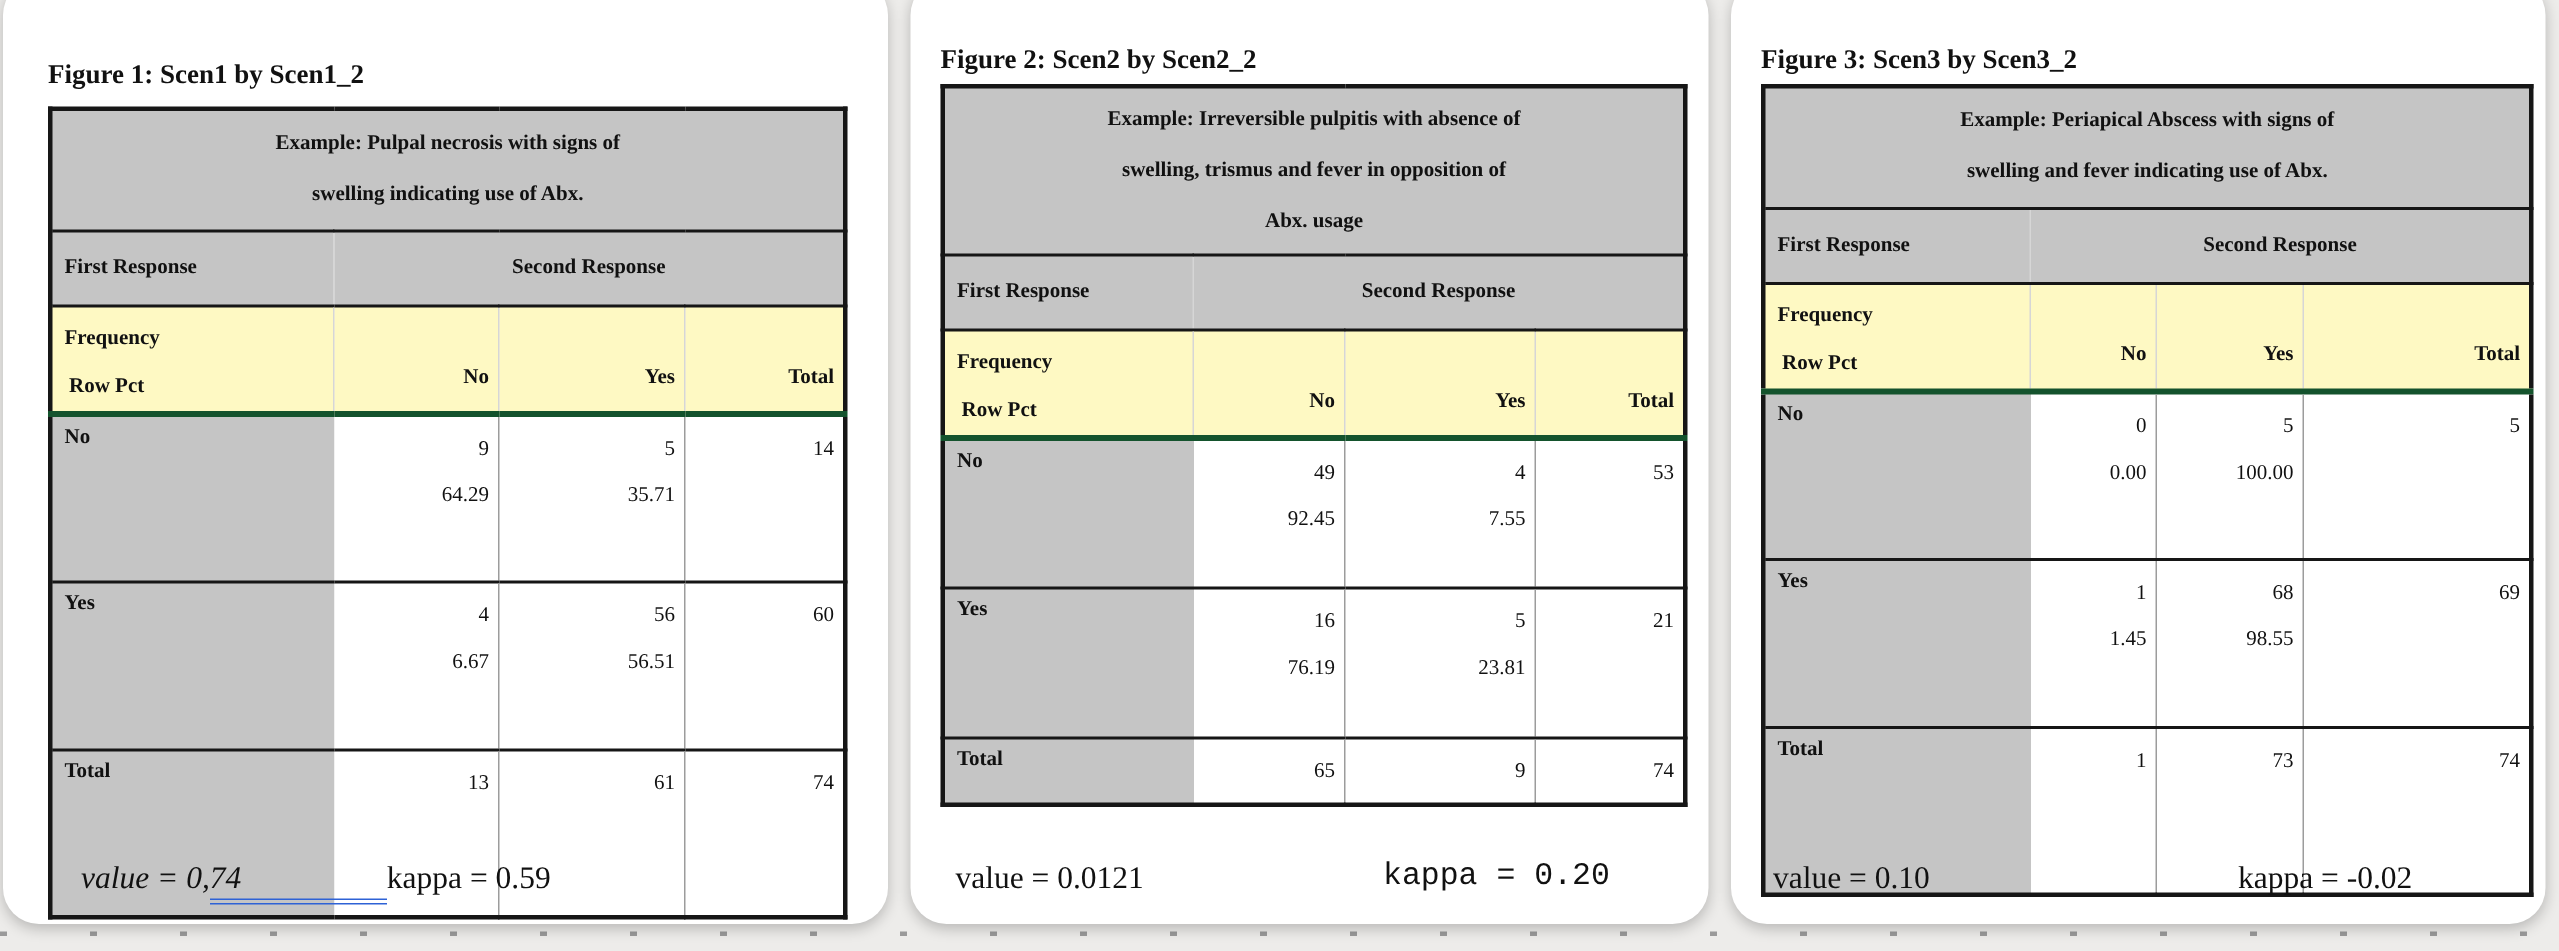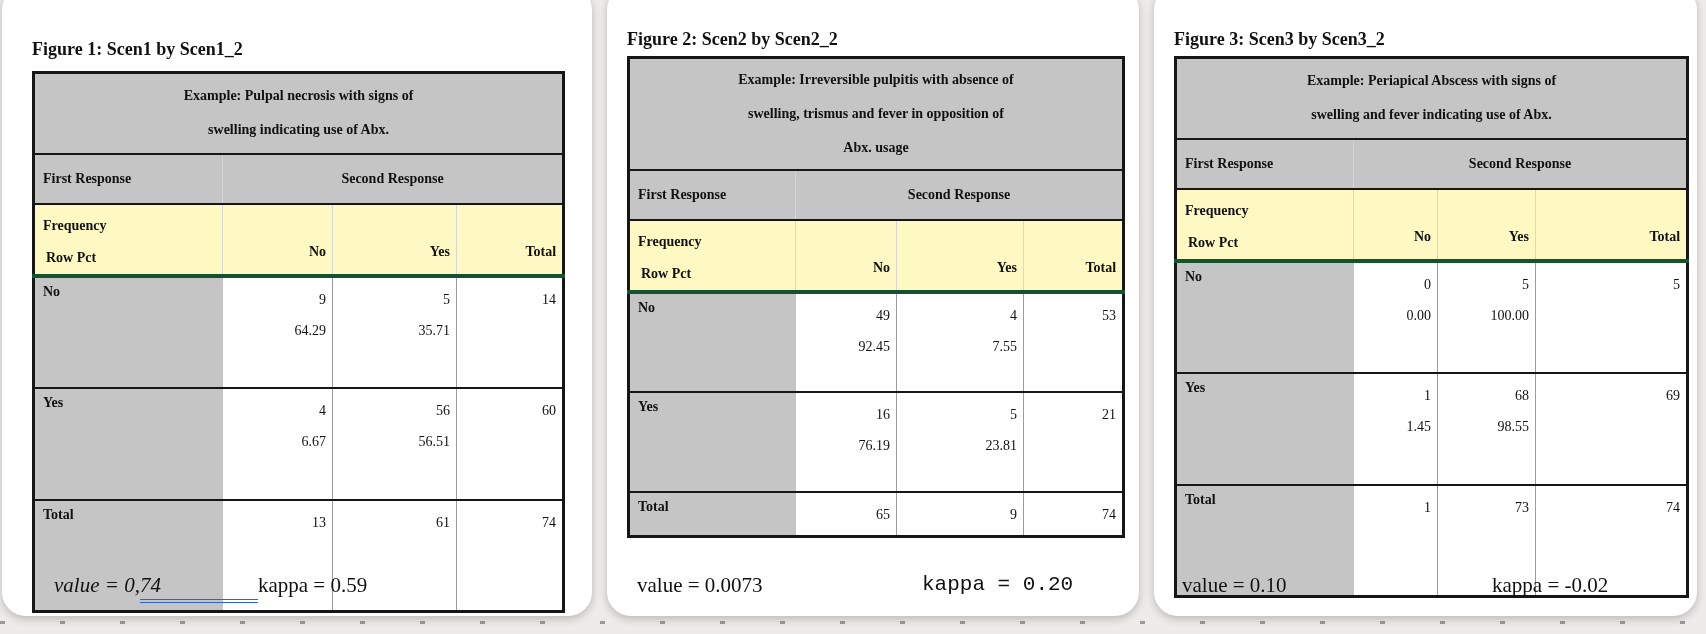--- a/index.html
+++ b/index.html
@@ -224,21 +224,21 @@
       </tr>
       <tr class="data-row total-row">
         <td class="row-label">Total</td>
         <td class="num-cell">65</td>
         <td class="num-cell vline">9</td>
         <td class="tot-cell num-cell vline">74</td>
       </tr>
     </tbody>
       </table>
     <div class="fig-footer">
-      <span class="footer-value">value = 0.0073</span>
+      <span class="footer-value">value = 0.0121</span>
       <span class="footer-kappa abs">kappa = 0.20</span>
     </div>
   </div>
 
   <div class="card card3">
     <div class="fig-title">Figure 3: Scen3 by Scen3_2</div>
     <table class="freq-table">
       <colgroup>
           <col style="width:178px">
           <col style="width:84px">

